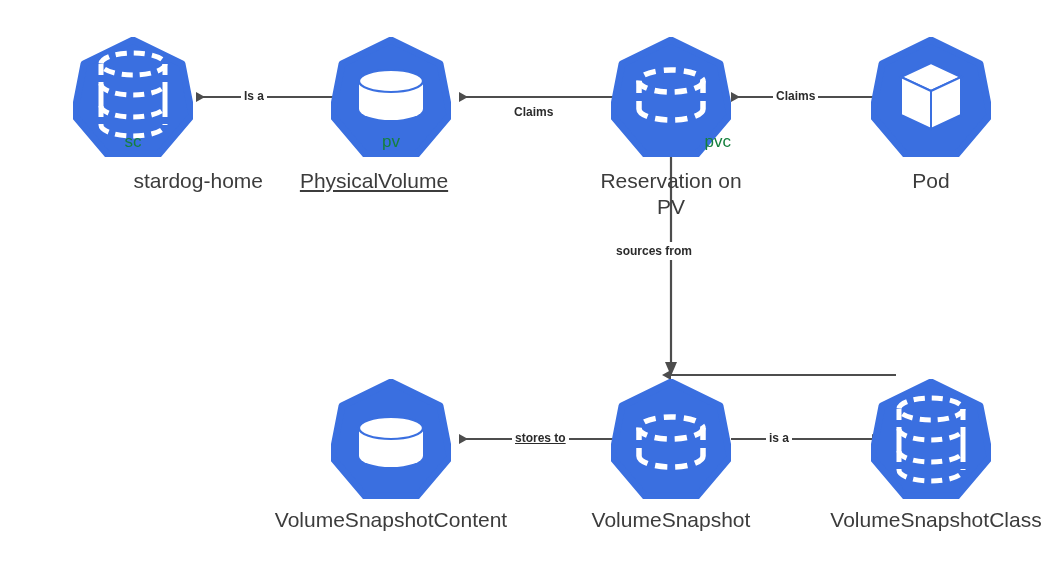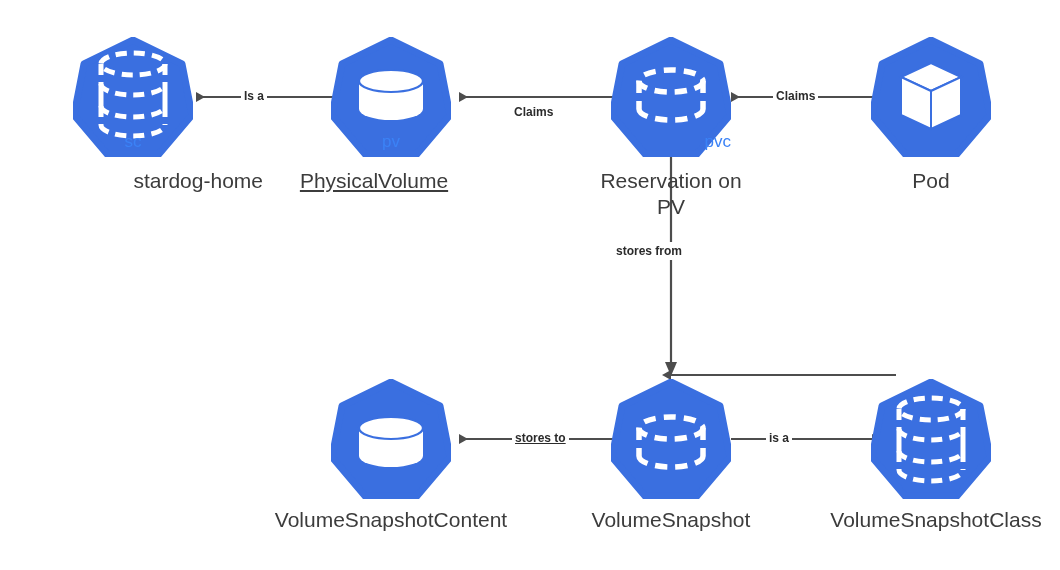--- a/index.html
+++ b/index.html
@@ -32,21 +32,21 @@
     left: 0;
     top: 0;
     width: 120px;
     height: 120px;
   }
   .node-inner-label {
     position: absolute;
     left: 0;
     width: 120px;
     text-align: center;
-    color: #3b82f6;
+    color: #15803d;
     font-size: 17px;
     font-family: "Liberation Sans", sans-serif;
     line-height: 1;
     pointer-events: none;
   }
   .node-caption {
     position: absolute;
     text-align: center;
     font-size: 21px;
     color: #3c3c3c;
@@ -216,15 +216,15 @@
       <path d="M28 91 A32 11 0 0 0 92 91" stroke-dasharray="11 7"></path>
     </g>
   </svg>
   <div class="node-inner-label" style="top:96px;"></div>
 </div>
 <div class="node-caption" style="left:811px; top:507px; width:250px;">VolumeSnapshotClass</div>
 
 <div class="edge-label" style="left:241px; top:87px;">Is a</div>
 <div class="edge-label" style="left:511px; top:103px;">Claims</div>
 <div class="edge-label" style="left:773px; top:87px;">Claims</div>
-<div class="edge-label" style="left:613px; top:242px;">stores from</div>
+<div class="edge-label" style="left:613px; top:242px;">sources from</div>
 <div class="edge-label" style="left:512px; top:429px;text-decoration:underline;">stores to</div>
 <div class="edge-label" style="left:766px; top:429px;">is a</div>
 
 </body></html>

